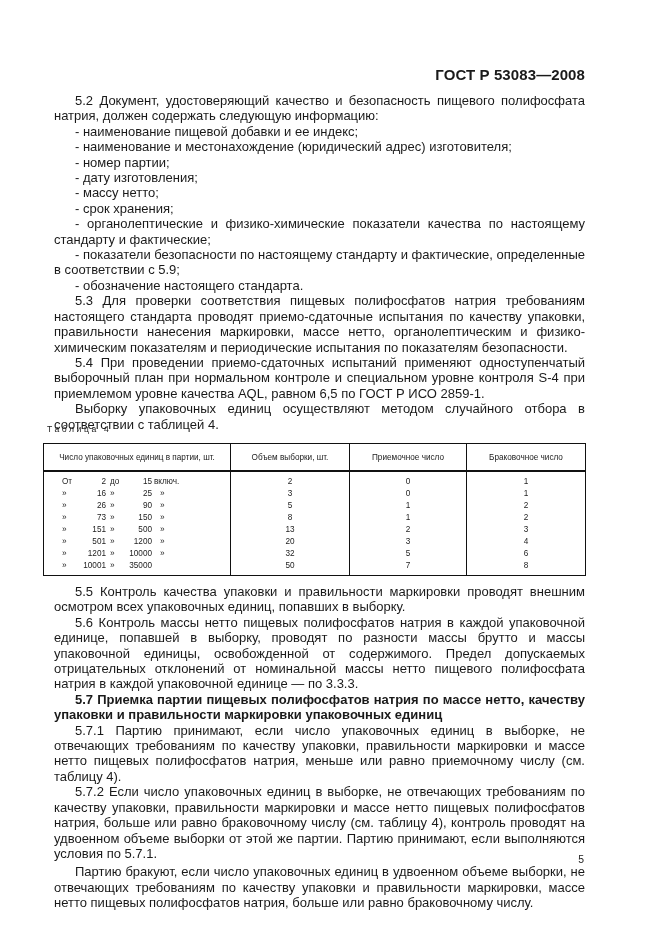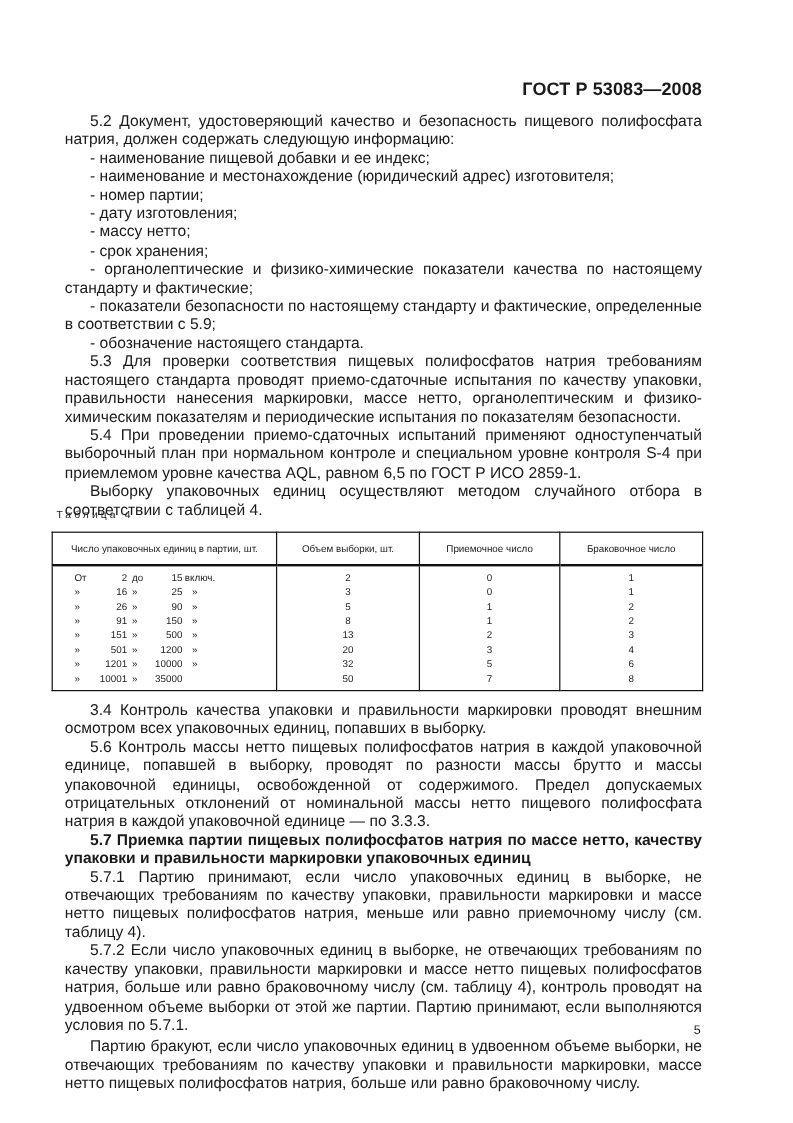--- a/index.html
+++ b/index.html
@@ -79,21 +79,21 @@
             </div>
           <div class="rng cell-line">
               <span>»</span>
               <span class="r">26</span>
               <span style="padding-left:4px">»</span>
               <span class="r">90</span>
               <span style="padding-left:8px">»</span>
             </div>
           <div class="rng cell-line">
               <span>»</span>
-              <span class="r">91</span>
+              <span class="r">73</span>
               <span style="padding-left:4px">»</span>
               <span class="r">150</span>
               <span style="padding-left:8px">»</span>
             </div>
           <div class="rng cell-line">
               <span>»</span>
               <span class="r">151</span>
               <span style="padding-left:4px">»</span>
               <span class="r">500</span>
               <span style="padding-left:8px">»</span>
@@ -148,21 +148,21 @@
           <div class="cell-line">3</div>
           <div class="cell-line">4</div>
           <div class="cell-line">6</div>
           <div class="cell-line">8</div>
         </td>
       </tr>
     </tbody>
   </table>
 
   <div class="text-block" style="top:584px;">
-    <p class="p">3.4  Контроль качества упаковки и правильности маркировки проводят внешним осмотром всех упаковочных единиц, попавших в выборку.</p>
+    <p class="p">5.5  Контроль качества упаковки и правильности маркировки проводят внешним осмотром всех упаковочных единиц, попавших в выборку.</p>
     <p class="p">5.6  Контроль массы нетто пищевых полифосфатов натрия в каждой упаковочной единице, попавшей в выборку, проводят по разности массы брутто и массы упаковочной единицы, освобожденной от содержимого. Предел допускаемых отрицательных отклонений от номинальной массы нетто пищевого полифосфата натрия в каждой упаковочной единице — по 3.3.3.</p>
     <p class="p bold">5.7  Приемка партии пищевых полифосфатов натрия по массе нетто, качеству упаковки и правильности маркировки упаковочных единиц</p>
     <p class="p">5.7.1  Партию принимают, если число упаковочных единиц в выборке, не отвечающих требованиям по качеству упаковки, правильности маркировки и массе нетто пищевых полифосфатов натрия, меньше или равно приемочному числу (см. таблицу 4).</p>
     <p class="p">5.7.2  Если число упаковочных единиц в выборке, не отвечающих требованиям по качеству упаковки, правильности маркировки и массе нетто пищевых полифосфатов натрия, больше или равно браковочному числу (см. таблицу 4), контроль проводят на удвоенном объеме выборки от этой же партии. Партию принимают, если выполняются условия по 5.7.1.</p>
     <p class="p" style="margin-top:3px;">Партию бракуют, если число упаковочных единиц в удвоенном объеме выборки, не отвечающих требованиям по качеству упаковки и правильности маркировки, массе нетто пищевых полифосфатов натрия, больше или равно браковочному числу.</p>
   </div>
 
   <div class="page-num">5</div>
 </div>
 

